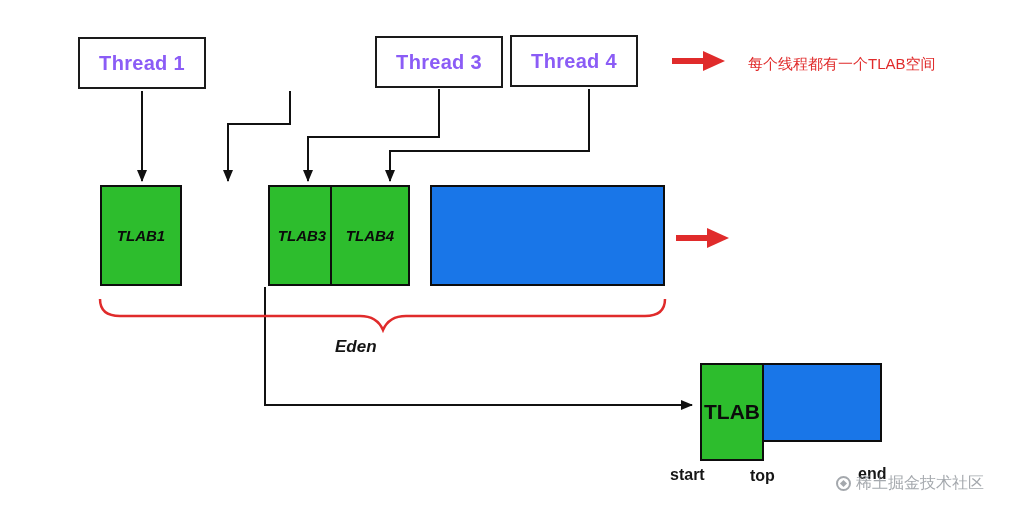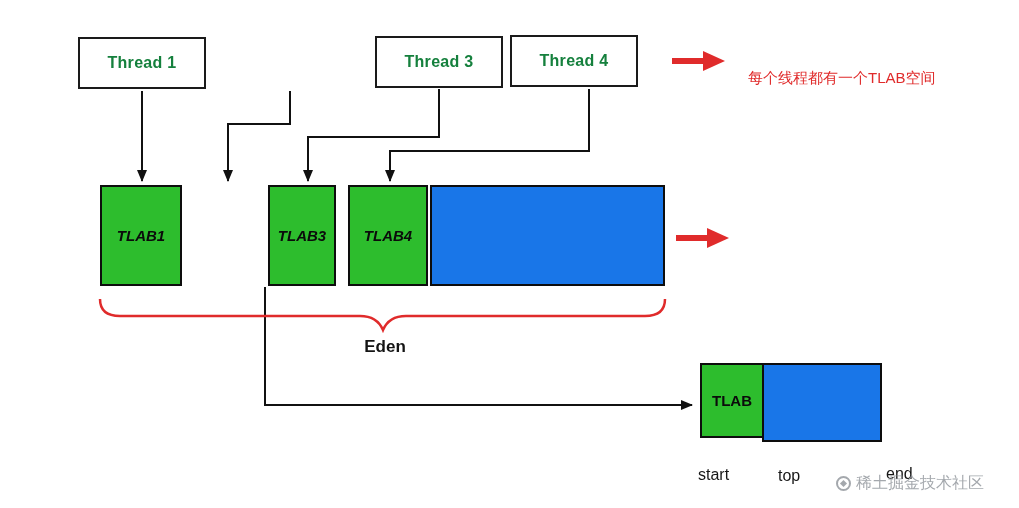--- a/index.html
+++ b/index.html
@@ -13,21 +13,21 @@
     overflow: hidden;
   }
   .layer { position: absolute; left: 0; top: 0; pointer-events: none; }
 
   .thread-box {
     position: absolute;
     width: 128px; height: 52px;
     background: #ffffff;
     border: 2px solid #1a1a1a;
     display: flex; align-items: center; justify-content: center;
-    font-size: 16px; font-weight: bold; color: #15803d;
+    font-size: 20px; font-weight: bold; color: #8b5cf6;
     letter-spacing: .3px;
   }
   .cell {
     position: absolute;
     top: 185px; height: 101px;
     background: #2dbd2d;
     border: 2px solid #0d0d0d;
     display: flex; align-items: center; justify-content: center;
     font-size: 15px; font-weight: bold; color: #0b0b0b; font-style: italic;
   }
@@ -40,42 +40,41 @@
   .note {
     position: absolute;
     color: #e02b2b;
     font-size: 15px;
     font-weight: 400;
     line-height: 1.9;
   }
   .eden-label {
     position: absolute;
     left: 335px; top: 337px; width: 100px;
-    text-align: center;
-    font-size: 17px; font-weight: bold; color: #141414;
+    text-align: left;
+    font-size: 17px; font-weight: bold; color: #141414; font-style: italic;
   }
   .sb-green {
     position: absolute;
-    left: 700px; top: 363px; width: 64px; height: 75px;
+    left: 700px; top: 363px; width: 64px; height: 98px;
     background: #2dbd2d;
     border: 2px solid #0d0d0d;
     display: flex; align-items: center; justify-content: center;
-    font-size: 15px; font-weight: bold; color: #0b0b0b;
+    font-size: 21px; font-weight: bold; color: #0b0b0b;
   }
   .sb-blue {
     position: absolute;
     left: 762px; top: 363px; width: 120px; height: 79px;
     background: #1976e8;
     border: 2px solid #0d0d0d;
   }
   .plabel {
     position: absolute;
-    font-size: 16px; font-weight: normal; color: #161616;
+    font-size: 16px; font-weight: bold; color: #161616;
     z-index: 2;
-    margin-left: 28px;
   }
   .watermark {
     position: absolute;
     left: 836px; top: 473px;
     display: flex; align-items: center; gap: 5px;
     color: #8e9399; font-size: 16px;
     opacity: .8; z-index: 3;
   }
   .wm-icon {
     width: 15px; height: 15px;
@@ -119,24 +118,24 @@
       <polygon points="707,228 729,238 707,248" fill="#e02b2b"></polygon>
     </g>
   </svg>
 
   <div class="thread-box" style="left:78px;top:37px;">Thread 1</div>
   <div class="thread-box" style="left:375px;top:36px;">Thread 3</div>
   <div class="thread-box" style="left:510px;top:35px;">Thread 4</div>
 
   <div class="cell" style="left:100px;width:82px;">TLAB1</div>
   <div class="cell" style="left:268px;width:68px;">TLAB3</div>
-  <div class="cell" style="left:348px;width:80px;">TLAB4</div>
+  <div class="cell" style="left:330px;width:80px;">TLAB4</div>
   <div class="shared"></div>
 
-  <div class="note" style="left:748px;top:64px;">每个线程都有一个TLAB空间</div>
+  <div class="note" style="left:748px;top:50px;">每个线程都有一个TLAB空间</div>
 
   <div class="eden-label">Eden</div>
 
   <div class="sb-green">TLAB</div>
   <div class="sb-blue"></div>
 
   <div class="plabel" style="left:670px;top:466px;">start</div>
   <div class="plabel" style="left:750px;top:467px;text-align:center;">top</div>
   <div class="plabel" style="left:858px;top:465px;">end</div>
 

